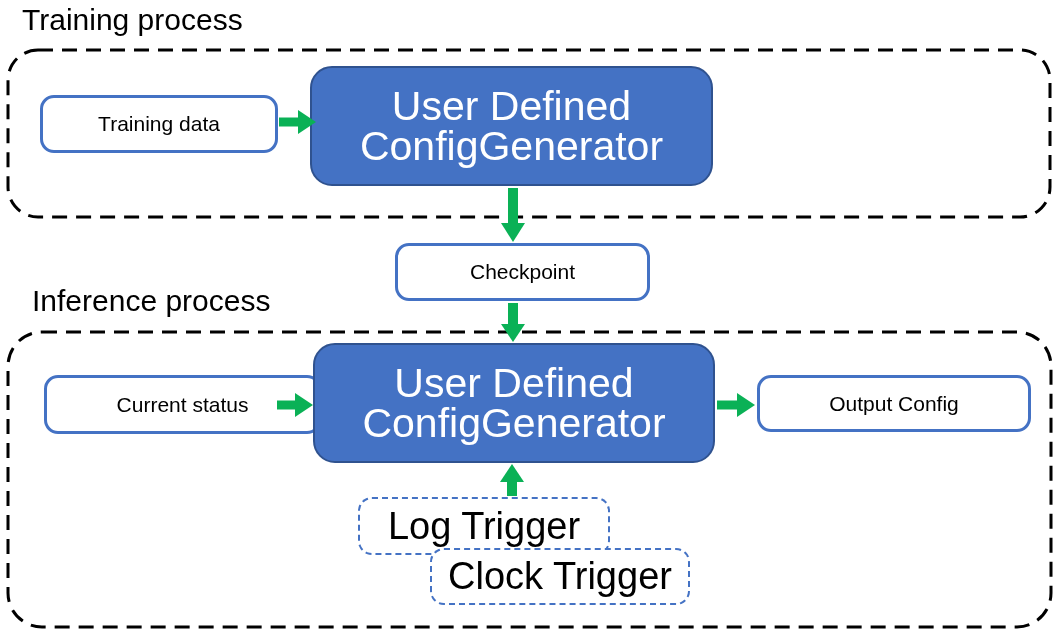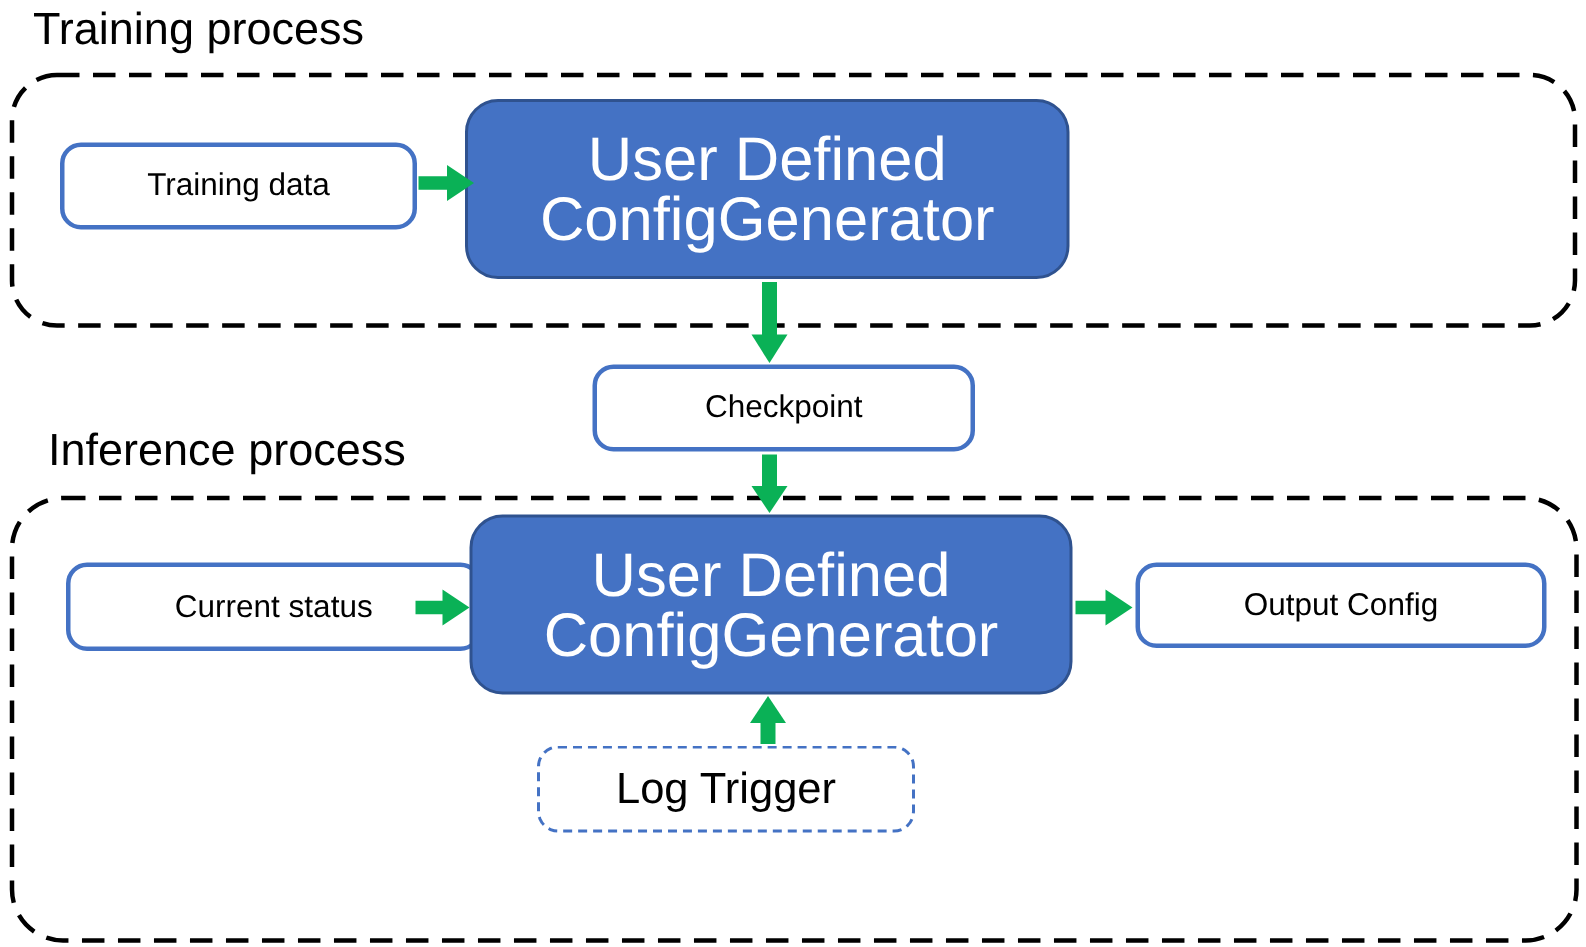--- a/index.html
+++ b/index.html
@@ -50,21 +50,21 @@
     color: #ffffff;
     font-size: 41px;
     line-height: 40px;
     flex-direction: column;
     z-index: 2;
   }
   .trigger-node {
     background: #ffffff;
     border: 2px dashed #4472C4;
     border-radius: 14px;
-    font-size: 29px;
+    font-size: 38px;
     color: #000000;
   }
   
   .pos-training-data  { left: 40px;  top: 95px;  width: 238px; height: 58px; }
   .pos-generator-1    { left: 310px; top: 66px;  width: 403px; height: 120px; }
   .pos-checkpoint     { left: 395px; top: 243px; width: 255px; height: 58px; }
   .pos-current-status { left: 28px;  top: 375px; width: 277px; height: 59px; margin-left: 16px; }
   .pos-generator-2    { left: 313px; top: 343px; width: 402px; height: 120px; }
   .pos-output-config  { left: 757px; top: 375px; width: 274px; height: 57px; }
   .pos-log-trigger    { left: 358px; top: 497px; width: 252px; height: 58px; z-index: 3; }
@@ -131,14 +131,15 @@
 
   <div class="node blue-node pos-generator-2">
     <span>User Defined</span>
     <span>ConfigGenerator</span>
   </div>
 
   <div class="node white-node pos-output-config">Output Config</div>
 
   <div class="node trigger-node pos-log-trigger">Log Trigger</div>
 
+  <div class="node trigger-node pos-clock-trigger">Clock Trigger</div>
 
 </div>
 
 </body></html>

